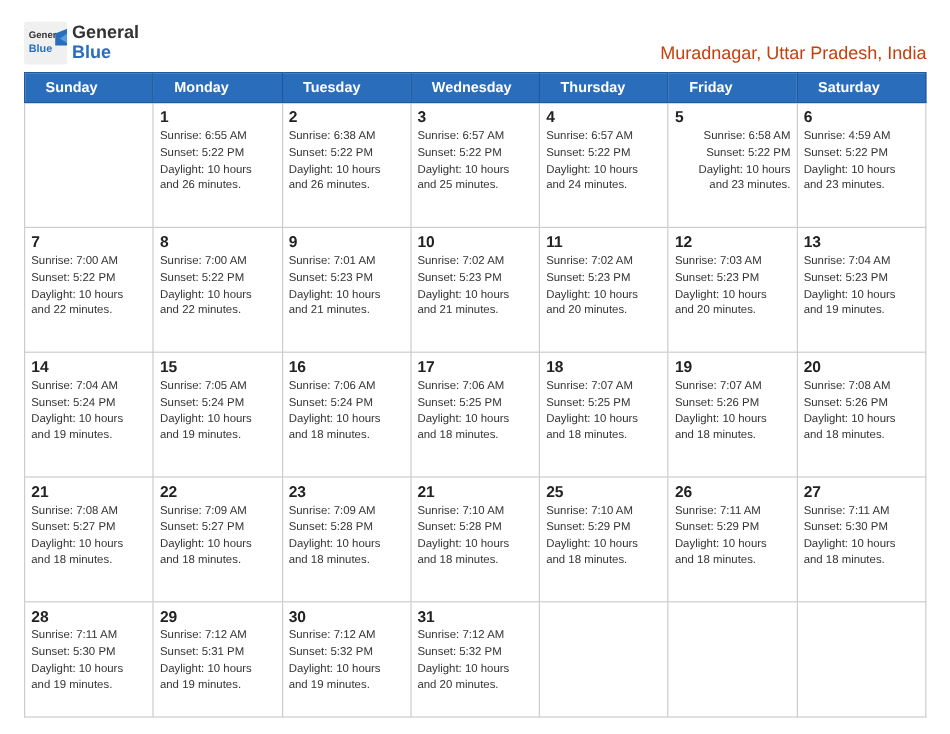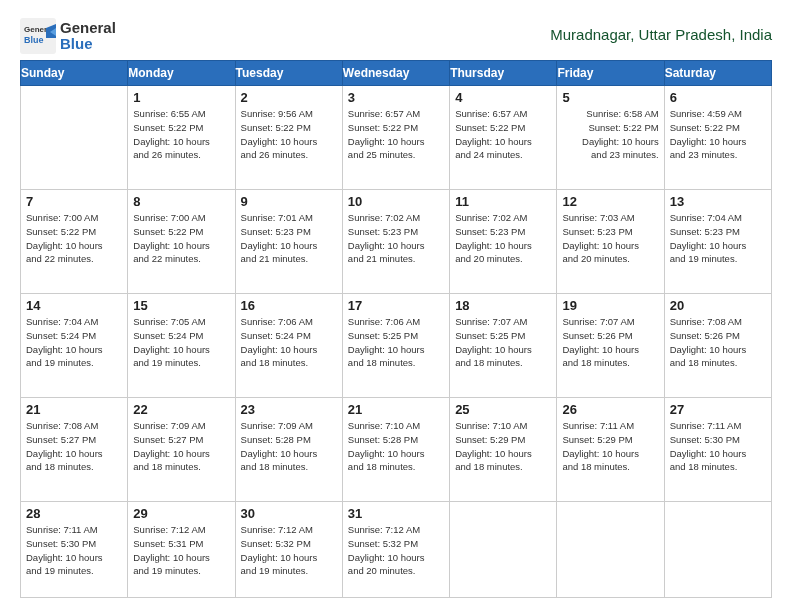--- a/index.html
+++ b/index.html
@@ -52,36 +52,36 @@
       text-align: right;
     }
     .month-title {
       font-size: 32px;
       font-weight: bold;
       color: #222;
       line-height: 1.1;
     }
     .location {
       font-size: 15px;
-      color: #14532d;
-      margin-top: 8px;
+      color: #c2410c;
+      margin-top: 18px;
     }
     .calendar {
       flex: 1;
       border: 1px solid #ccc;
       border-collapse: collapse;
       width: 100%;
       table-layout: fixed;
     }
     .calendar th {
       background: #2a6ebb;
       color: #fff;
       font-size: 12px;
       font-weight: bold;
-      padding: 5px 0;
+      padding: 5px 17px;
       text-align: left;
       border: 1px solid #1e5a9e;
     }
     .calendar td {
       border: 1px solid #ccc;
       vertical-align: top;
       padding: 4px 5px;
       font-size: 10px;
       color: #333;
       background: #fff;
@@ -152,21 +152,21 @@
           <td class="empty-cell"></td>
           <td>
             <span class="day-num">1</span>
             <div class="cell-info" style="white-space: pre-line;">Sunrise: 6:55 AM
 Sunset: 5:22 PM
 Daylight: 10 hours
 and 26 minutes.</div>
           </td>
           <td>
             <span class="day-num">2</span>
-            <div class="cell-info" style="white-space: pre-line;">Sunrise: 9:56 AM
+            <div class="cell-info" style="white-space: pre-line;">Sunrise: 6:38 AM
 Sunset: 5:22 PM
 Daylight: 10 hours
 and 26 minutes.</div>
           </td>
           <td>
             <span class="day-num">3</span>
             <div class="cell-info" style="white-space: pre-line;">Sunrise: 6:57 AM
 Sunset: 5:22 PM
 Daylight: 10 hours
 and 25 minutes.</div>

